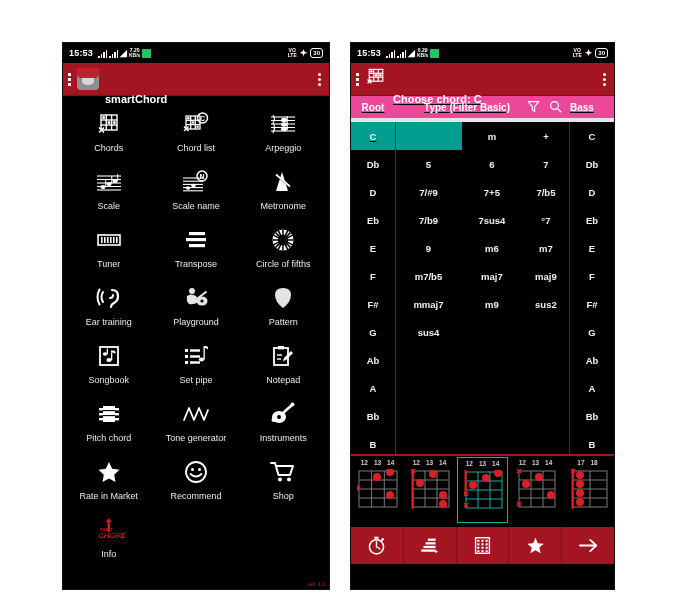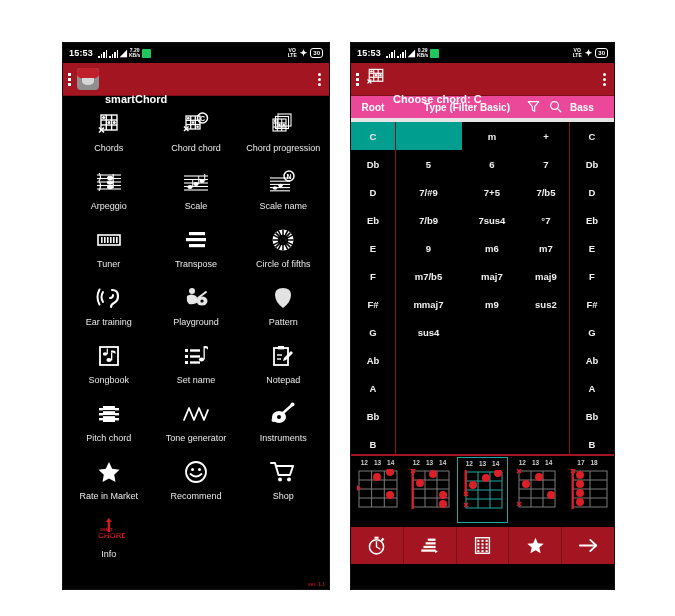--- a/index.html
+++ b/index.html
@@ -10,20 +10,21 @@
     overflow: hidden;
   }
   .stage { position: relative; width: 675px; height: 616px; background: #ffffff; }
 
   
   .phone {
     position: absolute;
     background: #000000;
     border: 1px solid #111;
     overflow: hidden;
+    text-decoration: underline;
   }
   #phone-left  { left: 62px;  top: 42px; width: 268px; height: 548px; }
   #phone-right { left: 350px; top: 42px; width: 265px; height: 548px; }
 
   
   .statusbar {
     height: 20px; background: #000;
     display: flex; align-items: center;
     padding: 0 6px; color: #fff;
     font-size: 9px; font-weight: bold;
@@ -242,42 +243,23 @@
               <circle cx="11" cy="11.5" r="1.3" fill="#fff"></circle>
               <circle cx="15.6" cy="15.8" r="1.3" fill="#fff"></circle>
           <g stroke="#fff" stroke-width="1.5">
                 <line x1="2" y1="15.5" x2="6.5" y2="20"></line>
                 <line x1="6.5" y1="15.5" x2="2" y2="20"></line>
               </g>
           <circle cx="20.5" cy="7" r="5" fill="none" stroke="#fff" stroke-width="1.5"></circle>
           <text x="20.5" y="10" font-size="7" fill="#fff" text-anchor="middle" font-family="Liberation Sans, sans-serif" font-weight="bold">C</text>
         </svg>
           </span>
-        <span class="tile-label">Chord chord</span>
-      </div>
-
-      <div class="tile-item">
-        <span class="tile-ico">
-            <svg width="28" height="26" viewBox="0 0 28 26">
-          <g stroke="#fff" stroke-width="1.1" fill="none">
-            <rect x="9" y="3" width="13" height="12"></rect>
-            <rect x="6.5" y="5.5" width="13" height="12"></rect>
-            <rect x="4" y="8" width="13" height="12"></rect>
-            <line x1="4" y1="12" x2="17" y2="12"></line>
-                <line x1="4" y1="16" x2="17" y2="16"></line>
-            <line x1="8.3" y1="8" x2="8.3" y2="20"></line>
-                <line x1="12.7" y1="8" x2="12.7" y2="20"></line>
-          </g>
-          <circle cx="6.2" cy="10" r="1.2" fill="#fff"></circle>
-              <circle cx="10.5" cy="14" r="1.2" fill="#fff"></circle>
-              <circle cx="14.8" cy="14" r="1.2" fill="#fff"></circle>
-        </svg>
-          </span>
-        <span class="tile-label">Chord progression</span>
-      </div>
+        <span class="tile-label">Chord list</span>
+      </div>
+
 
       <div class="tile-item">
         <span class="tile-ico">
             <svg width="30" height="26" viewBox="0 0 30 26">
           <g stroke="#fff" stroke-width="1.1">
             <line x1="3" y1="6" x2="27" y2="6"></line>
                 <line x1="3" y1="9.5" x2="27" y2="9.5"></line>
             <line x1="3" y1="13" x2="27" y2="13"></line>
                 <line x1="3" y1="16.5" x2="27" y2="16.5"></line>
             <line x1="3" y1="20" x2="27" y2="20"></line>
@@ -333,20 +315,30 @@
                 <ellipse cx="7" cy="19" rx="2.3" ry="1.8"></ellipse>
                 <ellipse cx="12.5" cy="16.5" rx="2.3" ry="1.8"></ellipse>
               </g>
           <circle cx="21" cy="7" r="5" fill="none" stroke="#fff" stroke-width="1.5"></circle>
           <text x="21" y="10" font-size="7" fill="#fff" text-anchor="middle" font-family="Liberation Sans, sans-serif" font-weight="bold">N</text>
         </svg>
           </span>
         <span class="tile-label">Scale name</span>
       </div>
 
+      <div class="tile-item">
+        <span class="tile-ico">
+            <svg width="26" height="26" viewBox="0 0 26 26">
+          <path d="M12 3 L18 22 L6 22 Z" fill="#fff"></path>
+          <line x1="6" y1="6" x2="19" y2="17" stroke="#000" stroke-width="1.6"></line>
+          <line x1="6" y1="5.5" x2="20" y2="17.5" stroke="#fff" stroke-width="1.8"></line>
+        </svg>
+          </span>
+        <span class="tile-label">Metronome</span>
+      </div>
 
       <div class="tile-item">
         <span class="tile-ico">
             <svg width="28" height="26" viewBox="0 0 28 26">
           <rect x="3" y="8" width="22" height="10" fill="none" stroke="#fff" stroke-width="1.6"></rect>
           <g fill="#fff">
                 <rect x="6" y="10" width="1.6" height="6"></rect>
                 <rect x="9" y="10" width="1.6" height="6"></rect>
                 <rect x="12" y="10" width="1.6" height="6"></rect>
                 <rect x="15" y="10" width="1.6" height="6"></rect>
@@ -451,21 +443,21 @@
                 <rect x="3" y="18" width="3" height="3"></rect>
             <rect x="8" y="6.3" width="10" height="2.4"></rect>
                 <rect x="8" y="12.3" width="10" height="2.4"></rect>
                 <rect x="8" y="18.3" width="10" height="2.4"></rect>
             <ellipse cx="19.5" cy="16.5" rx="2.6" ry="2.1"></ellipse>
                 <rect x="21.5" y="5" width="1.3" height="11.5"></rect>
             <path d="M21.5 5 Q25 4.5 26 6.5 L26 4 Q25 2.6 21.5 3.2 Z"></path>
           </g>
         </svg>
           </span>
-        <span class="tile-label">Set name</span>
+        <span class="tile-label">Set pipe</span>
       </div>
 
       <div class="tile-item">
         <span class="tile-ico">
             <svg width="26" height="26" viewBox="0 0 26 26">
           <rect x="4" y="5" width="14" height="17" fill="none" stroke="#fff" stroke-width="1.8"></rect>
           <rect x="8" y="3" width="6" height="3.4" fill="#fff"></rect>
           <g stroke="#fff" stroke-width="1.4">
                 <line x1="7" y1="12" x2="12" y2="12"></line>
                 <line x1="7" y1="16" x2="11" y2="16"></line>

